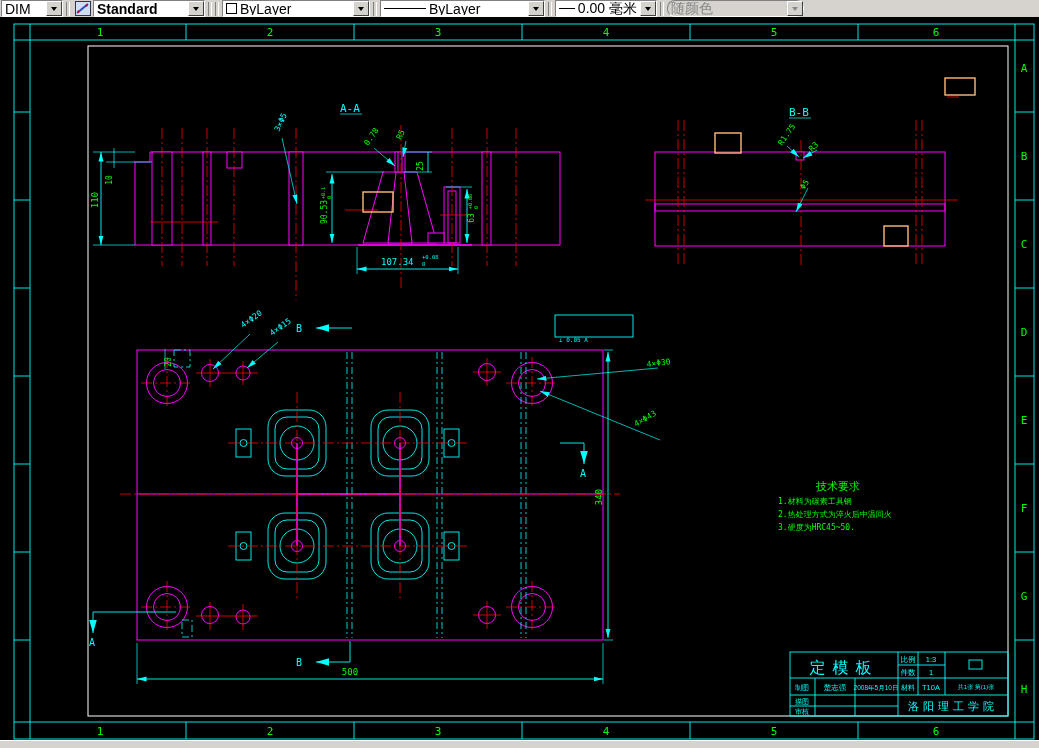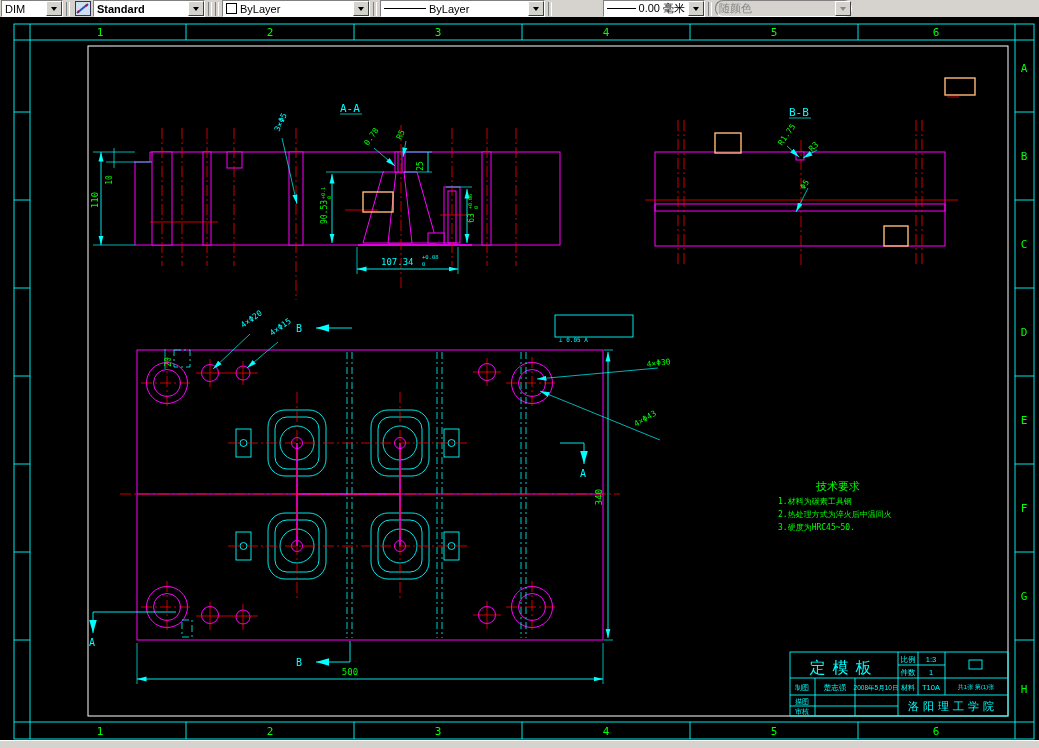--- a/index.html
+++ b/index.html
@@ -1,19 +1,19 @@
 <!DOCTYPE html>
 <html><head>
 <meta charset="utf-8">
 <style>
   html,body{margin:0;padding:0;background:#000;width:1039px;height:748px;overflow:hidden;
     font-family:"Liberation Sans",sans-serif;}
   
   .toolbar{position:absolute;left:0;top:0;width:1039px;height:17px;background:#d6d3ce;
-    border-bottom:1px solid #808080;display:flex;align-items:center;font-size:11px;color:#000;}
+    border-bottom:1px solid #808080;display:flex;align-items:center;font-size:14px;color:#000;}
   .combo{display:flex;align-items:center;height:15px;background:#fff;
     border:1px solid;border-color:#808080 #fff #fff #808080;margin-top:0px;}
   .combo .fld{flex:1;padding:0 3px;white-space:nowrap;overflow:hidden;display:flex;align-items:center;gap:3px;height:13px;}
   .combo .btn{width:14px;height:13px;background:#d6d3ce;border:1px solid;
     border-color:#fff #404040 #404040 #fff;display:flex;align-items:center;justify-content:center;}
   .tri{width:0;height:0;border-left:3px solid transparent;border-right:3px solid transparent;border-top:4px solid #000;}
   .combo.disabled{background:#d6d3ce;border-radius:8px;}
   .combo.disabled .fld{color:#888;}
   .combo.disabled .tri{border-top-color:#888;}
   .sep{width:2px;height:14px;border-left:1px solid #808080;border-right:1px solid #fff;margin:0 3px;}
@@ -82,21 +82,21 @@
   <div class="combo" style="width:163px;">
     <span class="fld">
         <span class="lt"></span>
         <span>ByLayer</span>
       </span>
     <span class="btn">
         <span class="tri"></span>
       </span>
   </div>
   <div class="sep"></div>
-  <div class="combo" style="width:100px;margin-left:48px;">
+  <div class="combo" style="width:100px;">
     <span class="fld">
         <span class="lt short"></span>
         <span>0.00 毫米</span>
       </span>
     <span class="btn">
         <span class="tri"></span>
       </span>
   </div>
   <div class="sep"></div>
   <div class="combo disabled" style="width:135px;">

